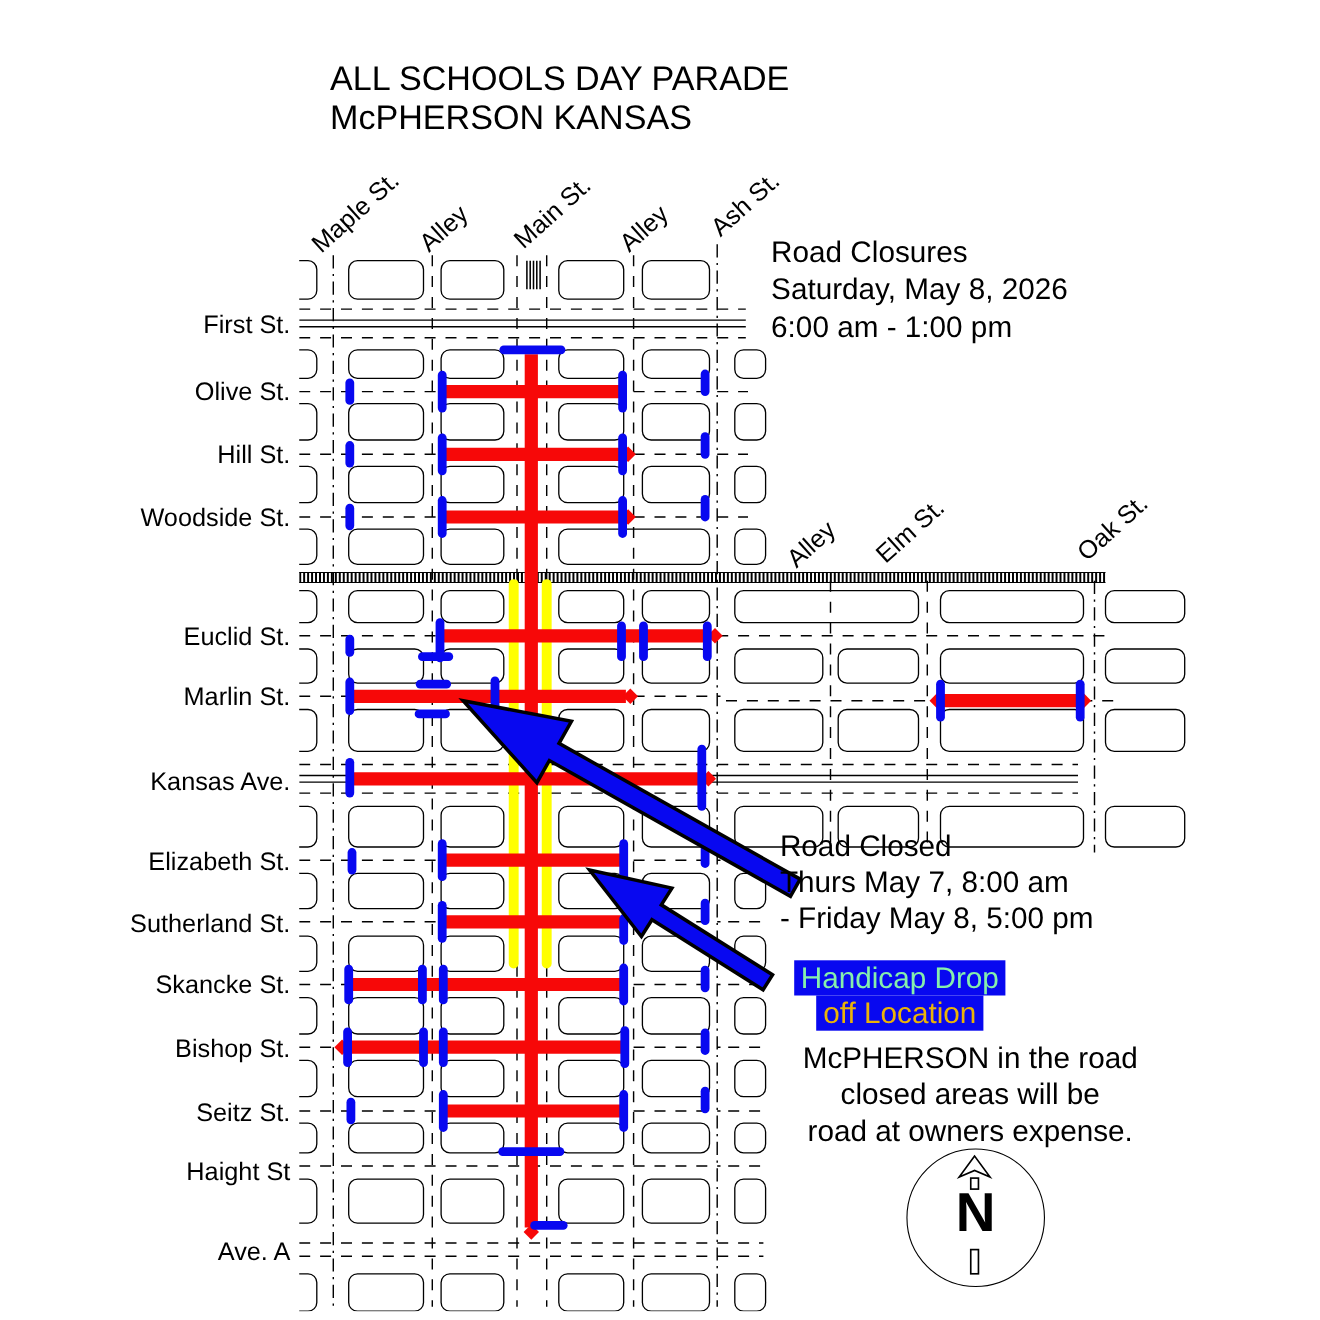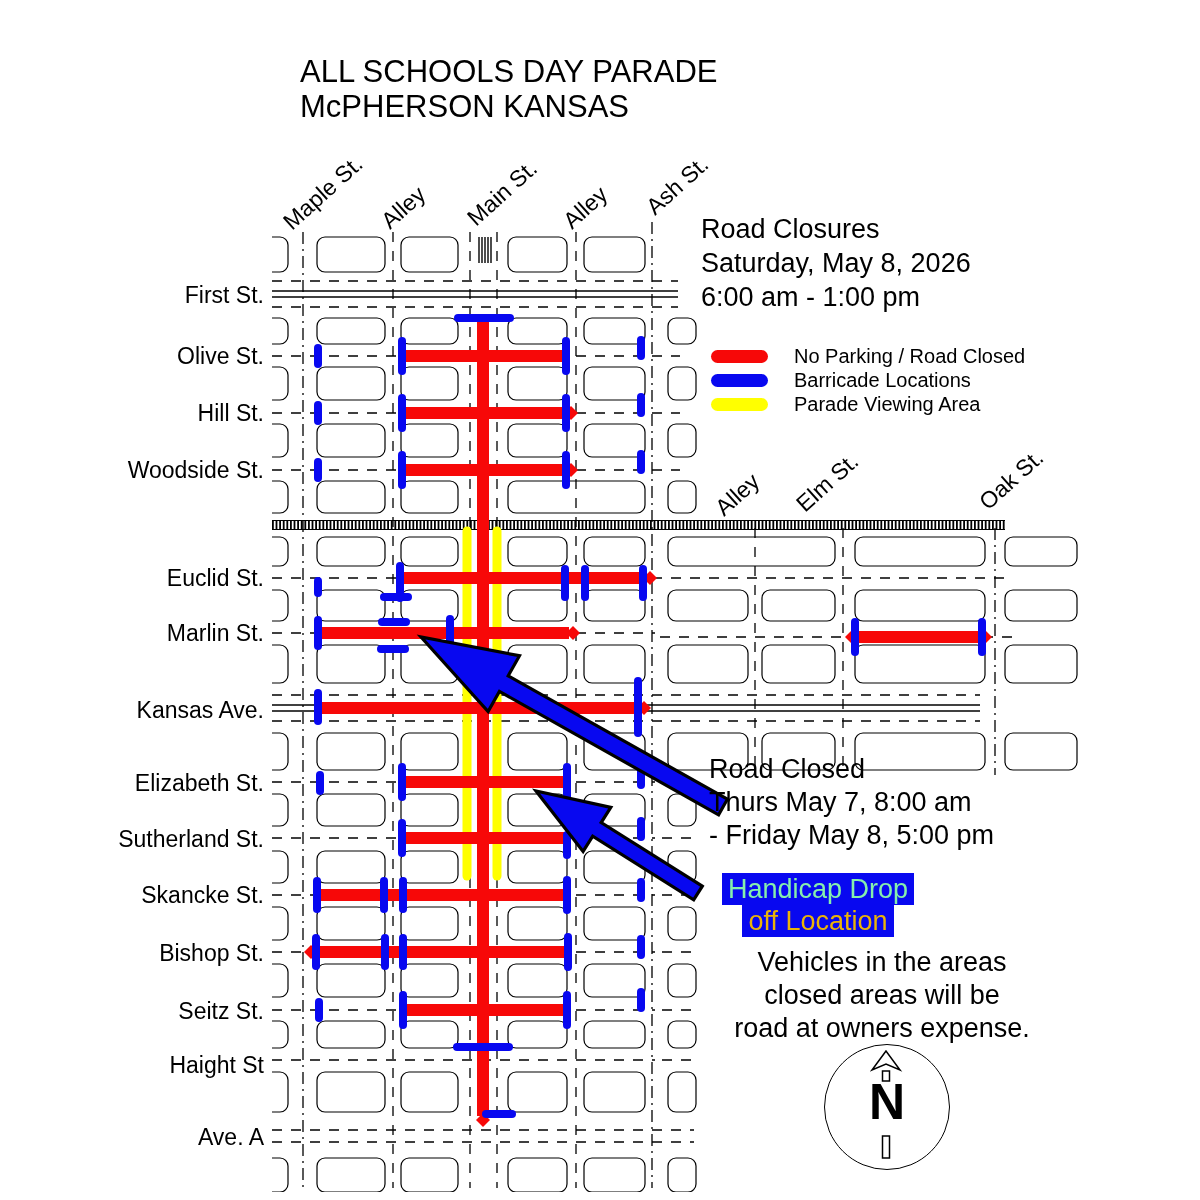--- a/index.html
+++ b/index.html
@@ -289,48 +289,34 @@
     <div>ALL SCHOOLS DAY PARADE</div>
     <div>McPHERSON KANSAS</div>
   </div>
 
   <div class="abs notice">
     <div>Road Closures</div>
     <div>Saturday, May 8, 2026</div>
     <div>6:00 am - 1:00 pm</div>
   </div>
 
-  <div class="abs legend" id="legend">
-      <div class="legend-row">
-        <div class="swatch" style="background: rgb(247, 8, 8);"></div>
-        <div class="legend-label">No Parking / Road Closed</div>
-      </div>
-      <div class="legend-row">
-        <div class="swatch" style="background: rgb(8, 8, 240);"></div>
-        <div class="legend-label">Barricade Locations</div>
-      </div>
-      <div class="legend-row">
-        <div class="swatch" style="background: rgb(255, 255, 0);"></div>
-        <div class="legend-label">Parade Viewing Area</div>
-      </div>
-    </div>
 
   <div class="abs staging">
     <div>Road Closed</div>
     <div>Thurs May 7, 8:00 am</div>
     <div>- Friday May 8, 5:00 pm</div>
   </div>
 
   <div class="abs handicap" id="handicap-note">
     <div><span style="background: rgb(8, 8, 240); color: #86efac;">Handicap Drop</span></div>
     <div><span style="background: rgb(8, 8, 240); color: #eab308;">off Location</span></div>
   </div>
 
   <div class="abs tow">
-    <div>Vehicles in the areas</div>
+    <div>McPHERSON in the road</div>
     <div>closed areas will be</div>
     <div>road at owners expense.</div>
   </div>
 
   <div class="abs compass">
     <svg width="121" height="121" viewBox="0 0 121 121" style="position:absolute;left:0;top:0">
       <path d="M61,6 L47,25 L61,19 L75,25 Z" fill="#fff" stroke="#000" stroke-width="1.5"></path>
       <rect x="57.5" y="26" width="7" height="10" fill="#fff" stroke="#000" stroke-width="1.5"></rect>
       <rect x="57.5" y="91" width="7" height="22" fill="#fff" stroke="#000" stroke-width="1.5"></rect>
     </svg>

